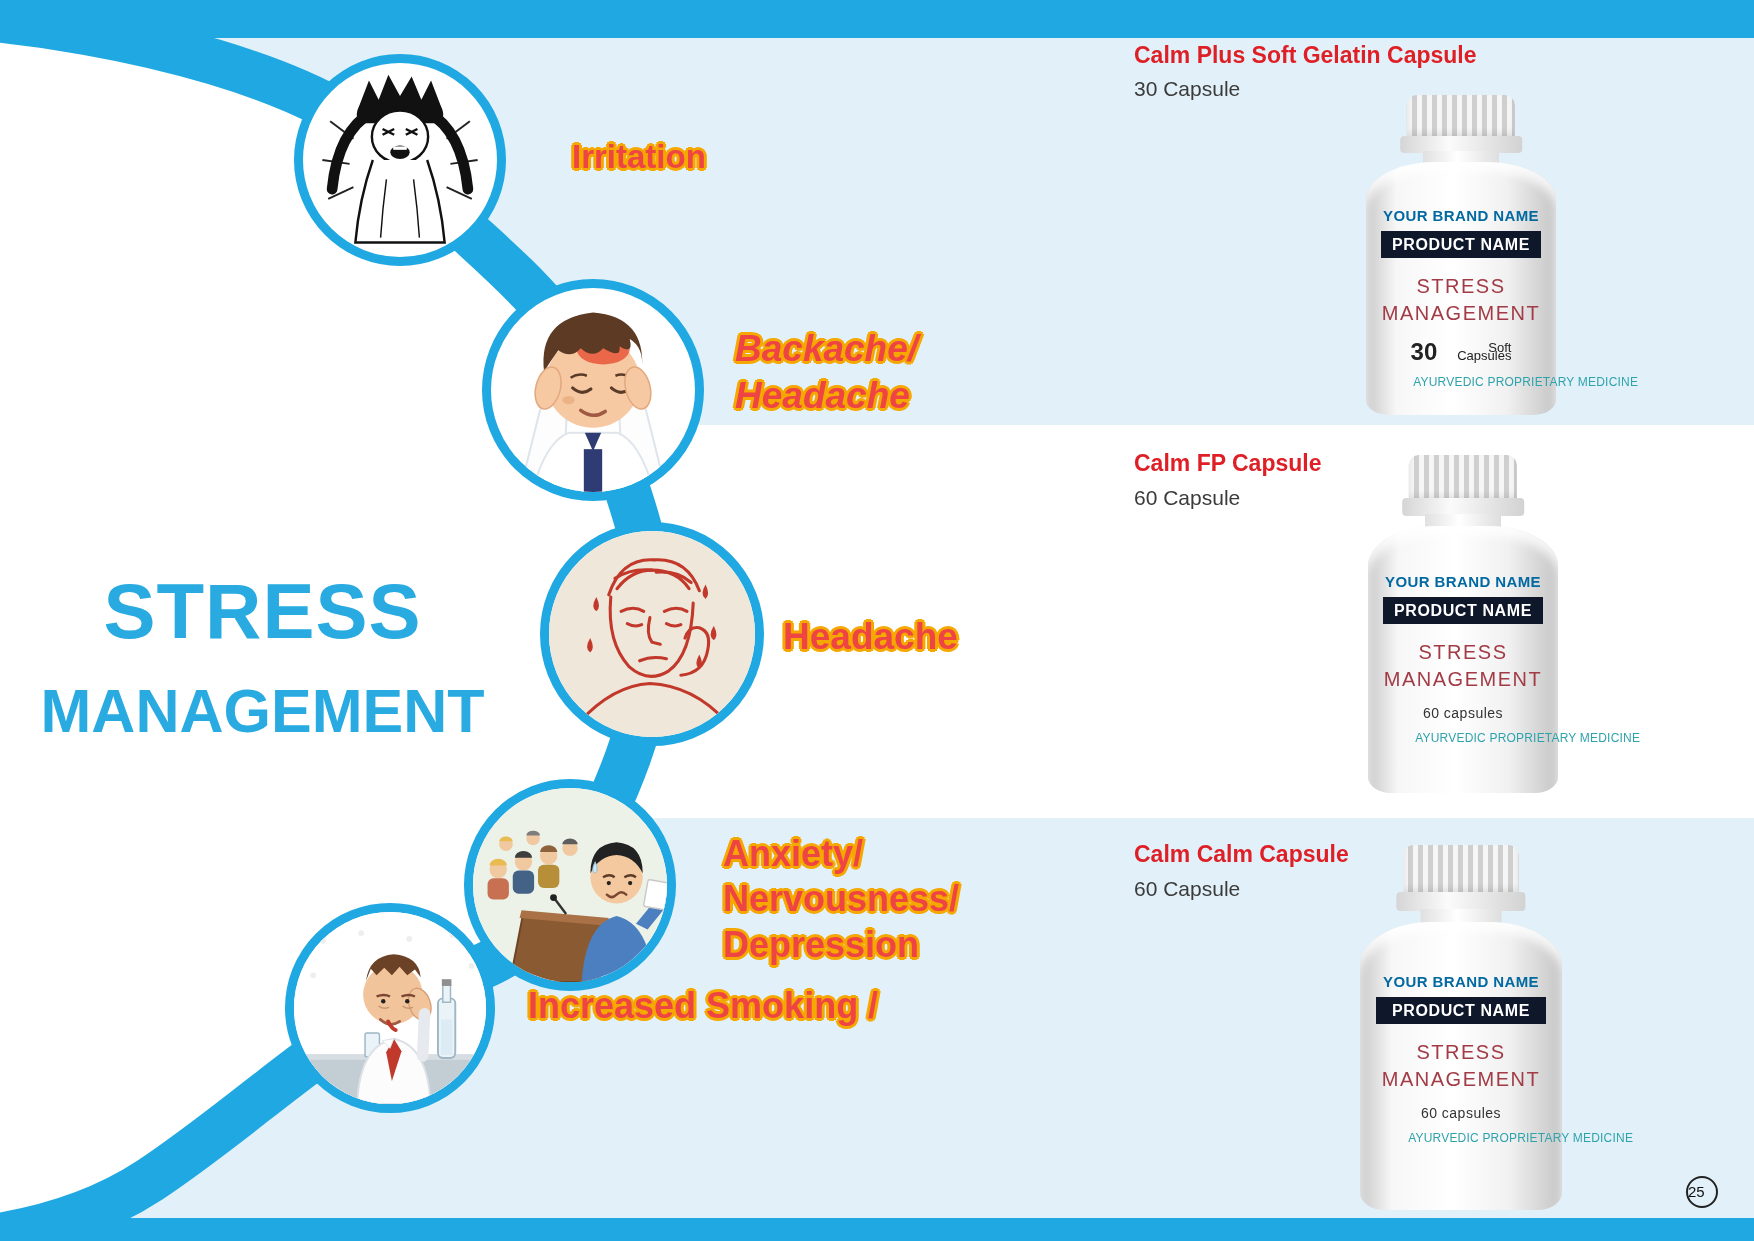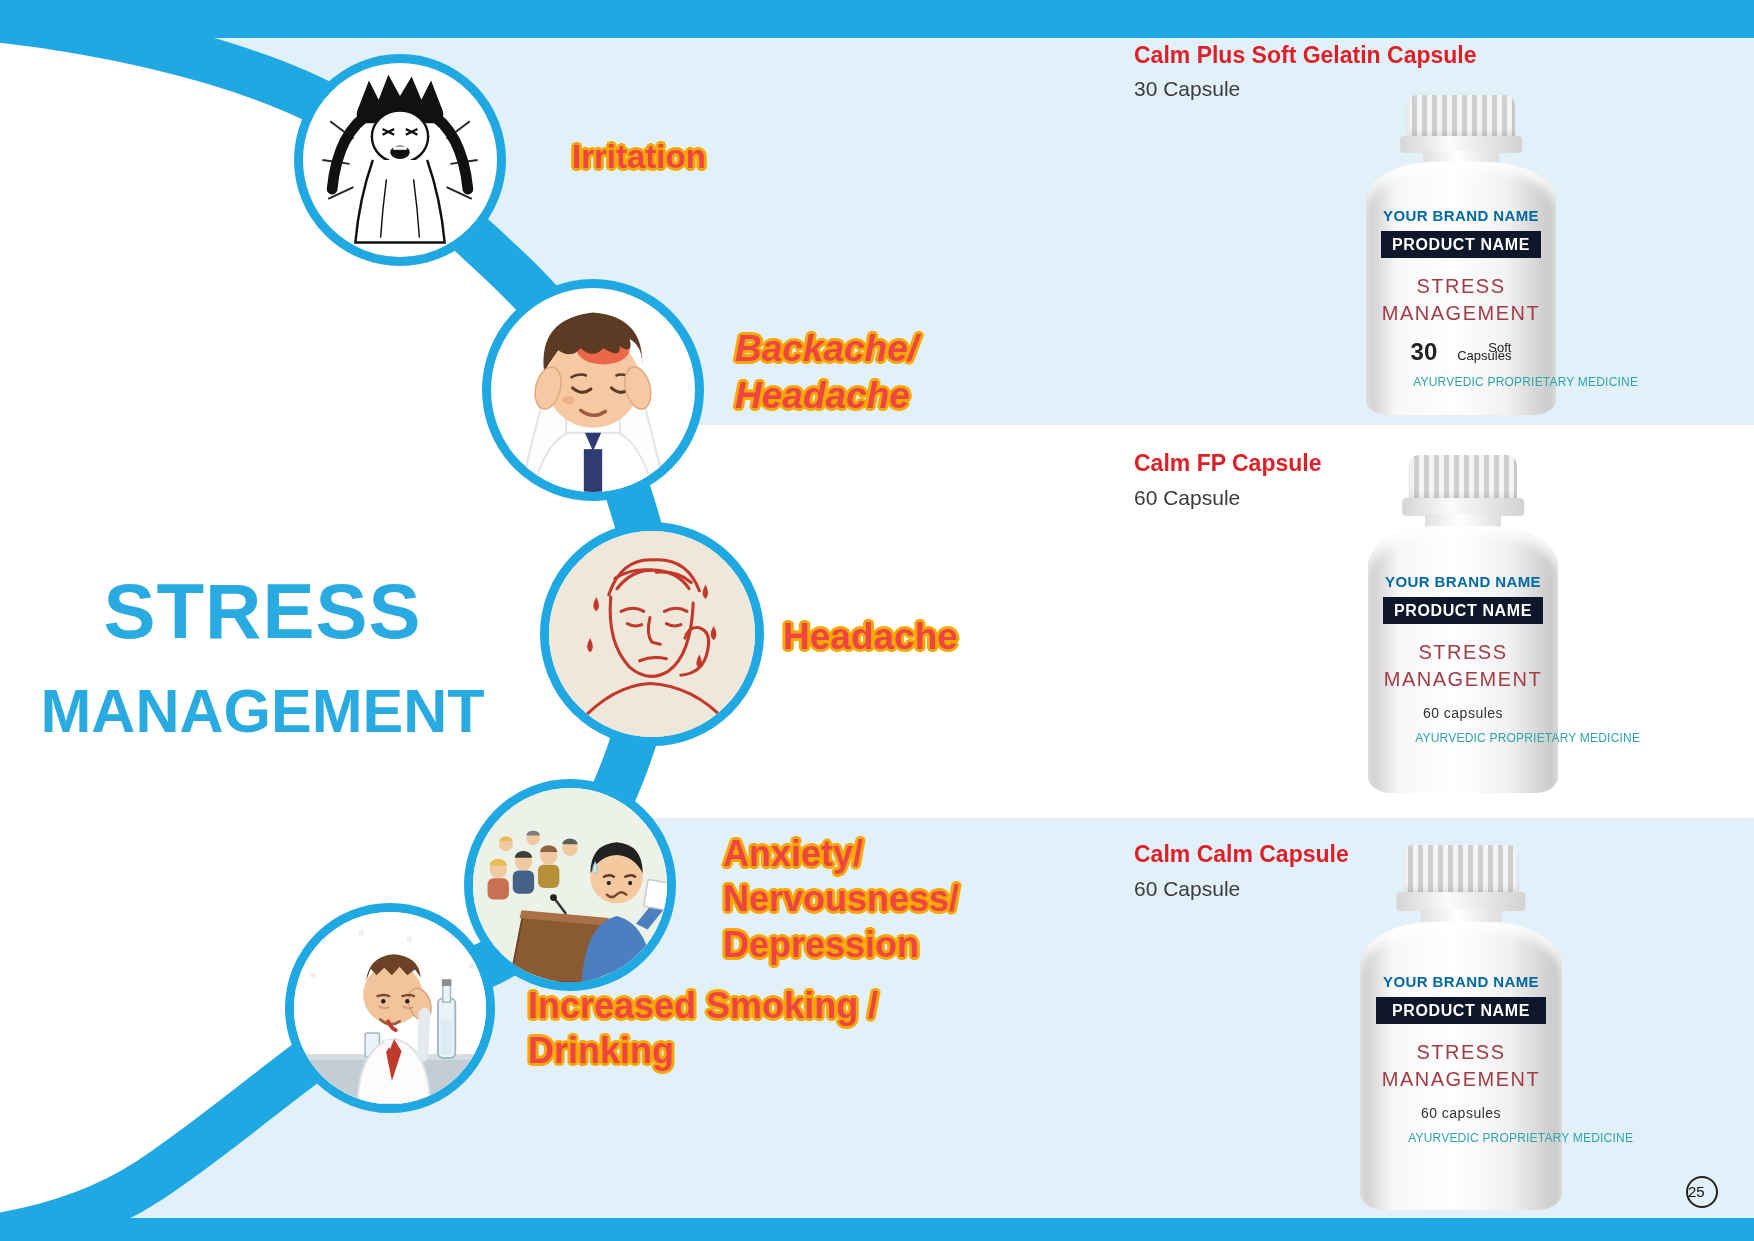--- a/index.html
+++ b/index.html
@@ -228,21 +228,20 @@
 <div class="sym" style="left:783px;top:614px;font-size:37px;">
   <div>Headache</div>
 </div>
 <div class="sym" style="left:723px;top:831px;font-size:36px;">
   <div>Anxiety/</div>
   <div>Nervousness/</div>
   <div>Depression</div>
 </div>
 <div class="sym" style="left:528px;top:983px;font-size:36px;">
   <div>Increased Smoking /</div>
-  <div>Drinking</div>
 </div>
 
 <div id="heading1" class="heading">STRESS</div>
 <div id="heading2" class="heading">MANAGEMENT</div>
 
 <div class="ptitle" style="top:42px;">Calm Plus Soft Gelatin Capsule</div>
 <div class="pqty" style="top:77px;">30 Capsule</div>
 <div class="ptitle" style="top:450px;">Calm FP Capsule</div>
 <div class="pqty" style="top:486px;">60 Capsule</div>
 <div class="ptitle" style="top:841px;">Calm Calm Capsule</div>

